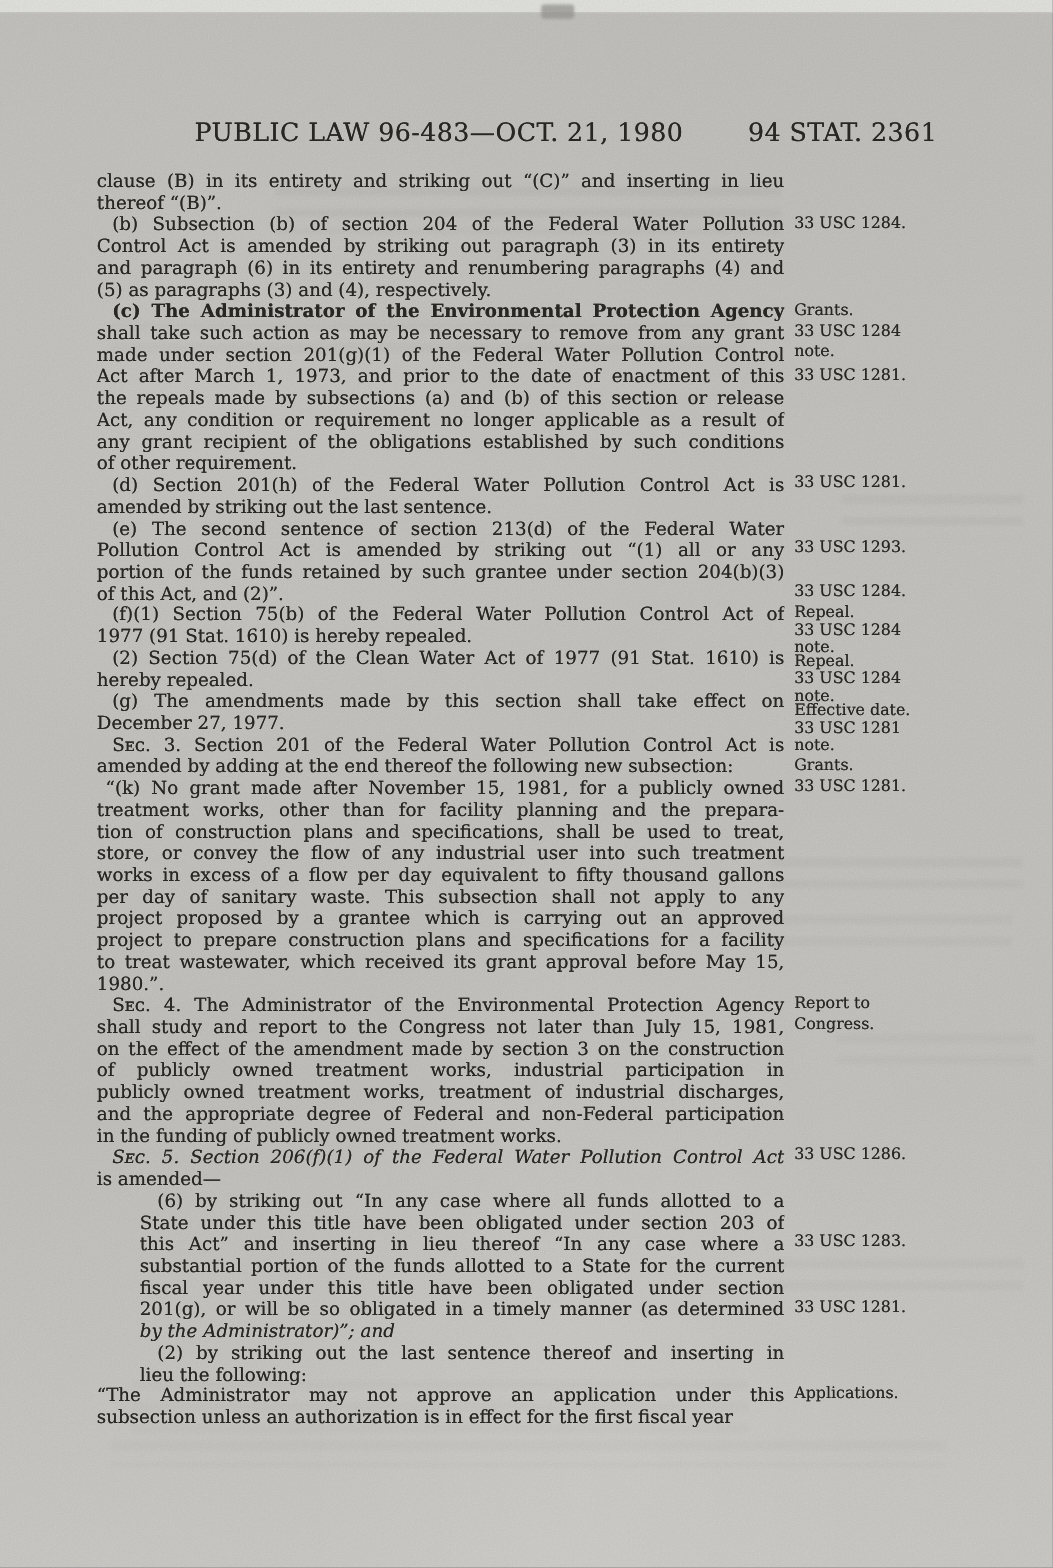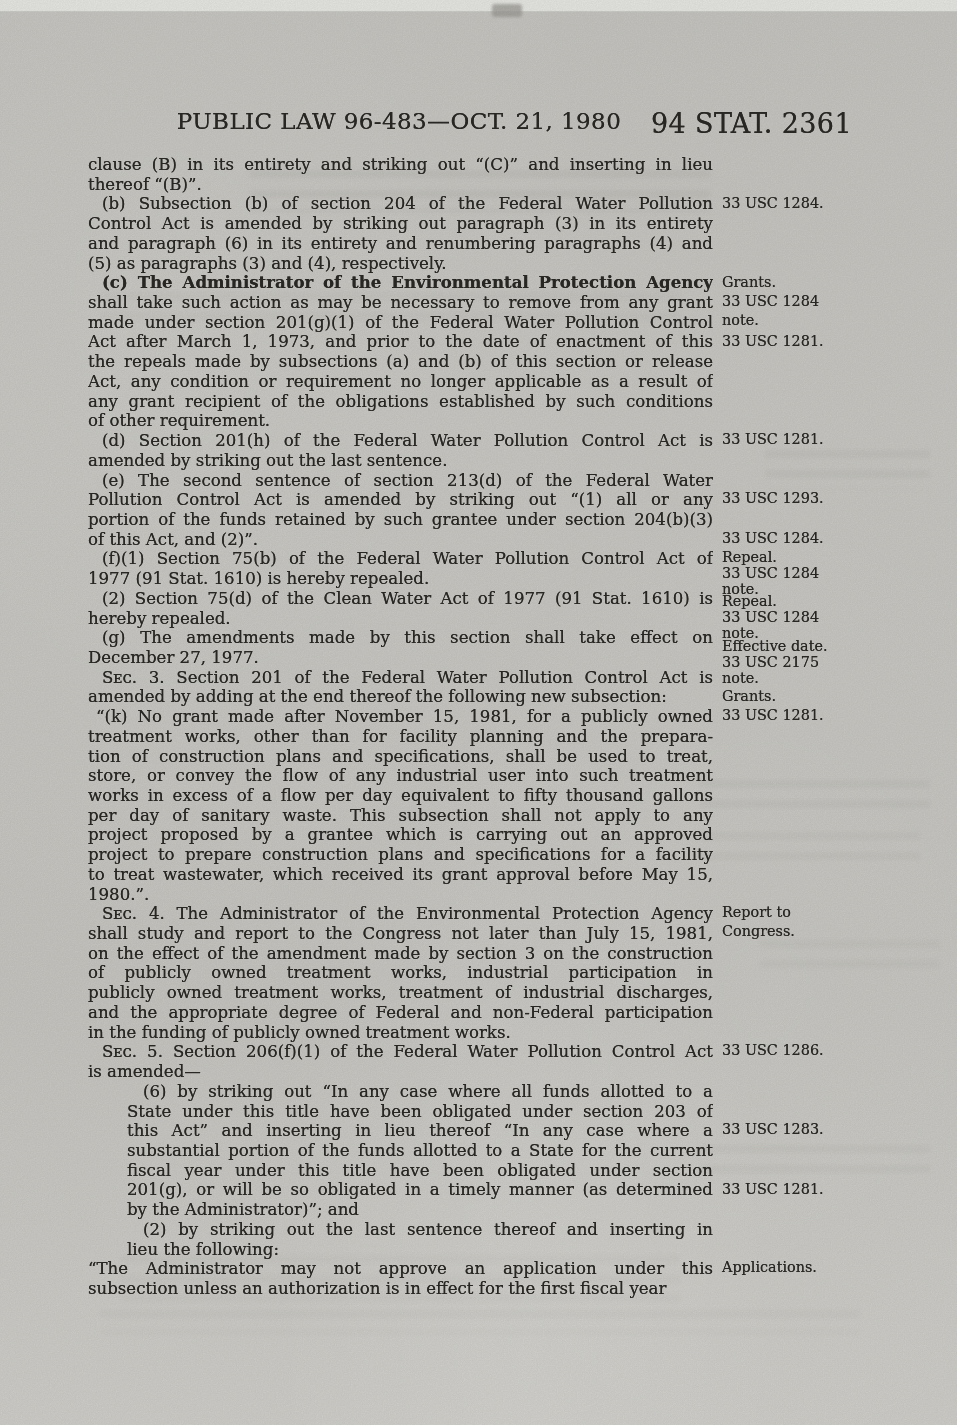--- a/index.html
+++ b/index.html
@@ -15,21 +15,21 @@
       linear-gradient(180deg,#c8c7c3 0%,#cbcac6 30%,#c9c8c4 70%,#d2d1cd 100%);
     font-family:"DejaVu Serif","Liberation Serif",serif;
     color:#2a2926;
   }
   .top-strip{position:absolute;top:0;left:0;right:0;height:11px;background:#e9e9e6;border-bottom:1px solid rgba(160,160,155,.35);}
   .smudge{position:absolute;left:492px;top:4px;width:30px;height:13px;background:#9d9c97;border-radius:3px;filter:blur(1.5px);opacity:.75;}
   .grain{position:absolute;inset:0;opacity:.20;mix-blend-mode:multiply;pointer-events:none;}
 
   .hdr-law{position:absolute;top:108px;left:399px;transform:translateX(-50%);
     font-size:23px;letter-spacing:.4px;white-space:nowrap;text-shadow:0 0 .5px rgba(42,41,38,.9);}
-  .hdr-stat{position:absolute;top:108px;right:105px;font-size:27px;letter-spacing:.4px;white-space:nowrap;text-shadow:0 0 .5px rgba(42,41,38,.9);}
+  .hdr-stat{position:absolute;top:108px;right:105px;font-size:23px;letter-spacing:.4px;white-space:nowrap;text-shadow:0 0 .5px rgba(42,41,38,.9);}
 
   .body-col{position:absolute;left:88px;top:155px;width:625px;}
   .line{height:19.72px;line-height:19.72px;font-size:16.6px;overflow:hidden;
     text-shadow:0 0 .5px rgba(42,41,38,.85);}
   .line.j{text-align:justify;text-align-last:justify;}
 
   .margin-rail{position:absolute;left:722px;top:0;width:228px;font-size:14.4px;}
   .mnote{position:absolute;left:0;line-height:19.2px;text-shadow:0 0 .5px rgba(42,41,38,.8);}
   .mnote.tight{line-height:16.2px;}
 
@@ -98,29 +98,29 @@
       <div class="line j" style="padding-left: 0px;">project to prepare construction plans and specifications for a facility</div>
       <div class="line j" style="padding-left: 0px;">to treat wastewater, which received its grant approval before May 15,</div>
       <div class="line" style="padding-left: 0px;">1980.”.</div>
       <div class="line j" style="padding-left: 14px;">Sᴇᴄ. 4. The Administrator of the Environmental Protection Agency</div>
       <div class="line j" style="padding-left: 0px;">shall study and report to the Congress not later than July 15, 1981,</div>
       <div class="line j" style="padding-left: 0px;">on the effect of the amendment made by section 3 on the construction</div>
       <div class="line j" style="padding-left: 0px;">of publicly owned treatment works, industrial participation in</div>
       <div class="line j" style="padding-left: 0px;">publicly owned treatment works, treatment of industrial discharges,</div>
       <div class="line j" style="padding-left: 0px;">and the appropriate degree of Federal and non-Federal participation</div>
       <div class="line" style="padding-left: 0px;">in the funding of publicly owned treatment works.</div>
-      <div class="line j" style="padding-left: 14px;">Sᴇᴄ. 5. Section 206(f)(1) of the Federal Water Pollution Control Act</div>
+      <div class="line j" style="padding-left: 14px; font-style: italic;">Sᴇᴄ. 5. Section 206(f)(1) of the Federal Water Pollution Control Act</div>
       <div class="line" style="padding-left: 0px;">is amended—</div>
       <div class="line j" style="padding-left: 55px;">(6) by striking out “In any case where all funds allotted to a</div>
       <div class="line j" style="padding-left: 39px;">State under this title have been obligated under section 203 of</div>
       <div class="line j" style="padding-left: 39px;">this Act” and inserting in lieu thereof “In any case where a</div>
       <div class="line j" style="padding-left: 39px;">substantial portion of the funds allotted to a State for the current</div>
       <div class="line j" style="padding-left: 39px;">fiscal year under this title have been obligated under section</div>
       <div class="line j" style="padding-left: 39px;">201(g), or will be so obligated in a timely manner (as determined</div>
-      <div class="line" style="padding-left: 39px;">by the Administrator)”; and</div>
+      <div class="line" style="padding-left: 39px; font-style: italic;">by the Administrator)”; and</div>
       <div class="line j" style="padding-left: 55px;">(2) by striking out the last sentence thereof and inserting in</div>
       <div class="line" style="padding-left: 39px;">lieu the following:</div>
       <div class="line j" style="padding-left: 0px;">“The Administrator may not approve an application under this</div>
       <div class="line" style="padding-left: 0px;">subsection unless an authorization is in effect for the first fiscal year</div>
     </div>
 
   <div class="margin-rail">
       <div class="mnote" style="top: 194px;">
         <div>33 USC 1284.</div>
       </div>
@@ -146,21 +146,21 @@
         <div>33 USC 1284</div>
         <div>note.</div>
       </div>
       <div class="mnote tight" style="top: 593px;">
         <div>Repeal.</div>
         <div>33 USC 1284</div>
         <div>note.</div>
       </div>
       <div class="mnote tight" style="top: 638px;">
         <div>Effective date.</div>
-        <div>33 USC 2175</div>
+        <div>33 USC 1281</div>
         <div>note.</div>
       </div>
       <div class="mnote" style="top: 687px;">
         <div>Grants.</div>
       </div>
       <div class="mnote" style="top: 706px;">
         <div>33 USC 1281.</div>
       </div>
       <div class="mnote" style="top: 903px;">
         <div>Report to</div>

